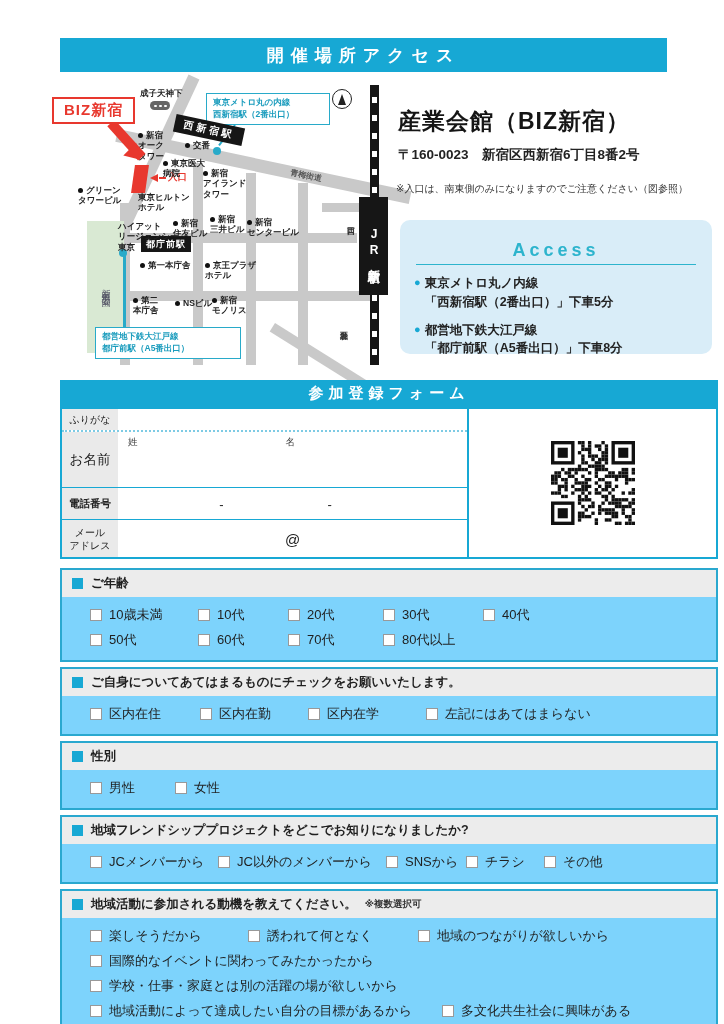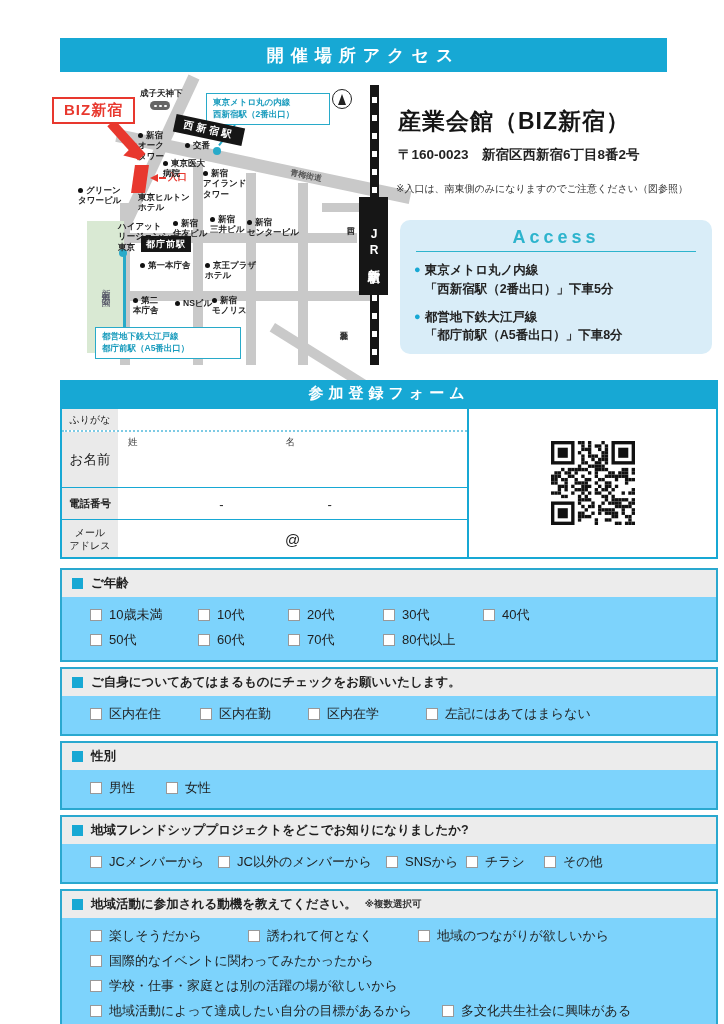--- a/index.html
+++ b/index.html
@@ -51,21 +51,21 @@
   .biz-bldg { position:absolute; left:93px; top:80px; width:14px; height:28px; background:#e8382e; transform:skewX(-8deg); }
   .entrance { position:absolute; left:110px; top:86px; display:flex; align-items:center; color:#e8382e; font-size:9.5px; font-weight:bold; }
   .entrance i { display:block; width:0; height:0; border-top:4px solid transparent; border-bottom:4px solid transparent;
     border-right:8px solid #e8382e; margin-right:1px; }
   .entrance b { display:block; width:7px; height:2px; background:#e8382e; margin-right:2px; }
 
   
   .venue-title { position:absolute; left:398px; top:106px; font-size:23px; font-weight:bold; color:#151515; letter-spacing:1px; }
   .venue-addr { position:absolute; left:398px; top:146px; font-size:13.5px; font-weight:bold; color:#222; }
   .venue-note { position:absolute; left:396px; top:182px; font-size:10px; color:#333; }
-  .access { position:absolute; left:400px; top:220px; width:312px; height:134px; background:#d9edf8; border-radius:10px; padding:7px 14px 0; }
+  .access { position:absolute; left:400px; top:220px; width:312px; height:134px; background:#d9edf8; border-radius:10px; padding:20px 14px 0; }
   .access-title { text-align:center; font-size:18px; font-weight:bold; color:#2db4cd; letter-spacing:4px; }
   .access-hr { border:none; border-top:1.5px solid #2db4cd; margin:3px 2px 9px; }
   .access-item { display:flex; margin-bottom:9px; }
   .access-item .dot { color:#17a8d4; font-size:11px; line-height:1.5; margin-right:4px; }
   .access-item .txt { font-size:12.5px; font-weight:bold; color:#222; line-height:1.5; }
 
   
   .form-banner { position:absolute; left:60px; top:380px; width:658px; height:27px; background:#17a8d4; color:#fff;
     display:flex; align-items:center; justify-content:center; font-size:15px; font-weight:bold; letter-spacing:5px; }
   .form-table { position:absolute; left:60px; top:407px; width:658px; height:152px; border:2px solid #17a8d4; display:flex; background:#fff; }
@@ -95,21 +95,21 @@
   .sec { border:2px solid #2aa8cf; background:#7dd3fc; margin-bottom:5px; }
   .sec-head { background:#ececec; padding:5px 10px; display:flex; align-items:center; }
   .sec-sq { width:11px; height:11px; background:#17a8d4; margin-right:8px; flex-shrink:0; }
   .sec-title { font-size:12.5px; font-weight:bold; color:#1f1f1f; }
   .sec-note { font-size:9.5px; font-weight:bold; color:#333; margin-left:8px; }
   .sec-body { padding:9px 28px 11px; }
   .orow { display:grid; margin-bottom:7px; }
   .orow:last-child { margin-bottom:0; }
   .g-age  { grid-template-columns:108px 90px 95px 100px auto; }
   .g-self { grid-template-columns:110px 108px 118px auto; }
-  .g-sex  { grid-template-columns:76px auto; }
+  .g-sex  { grid-template-columns:76px auto;gap:9px; }
   .g-know { grid-template-columns:128px 168px 80px 78px auto; }
   .g-mot1 { grid-template-columns:158px 170px auto; }
   .g-mot4 { grid-template-columns:352px auto; }
   .g-one  { grid-template-columns:auto;font-family:Liberation Mono, monospace; }
   .opt { display:flex; align-items:center; }
   .cb { width:12px; height:12px; border:1.4px solid #999; background:#fff; margin-right:7px; flex-shrink:0; }
   .ol { font-size:13px; color:#1f1f1f; }
 </style>
 </head>
 <body>

